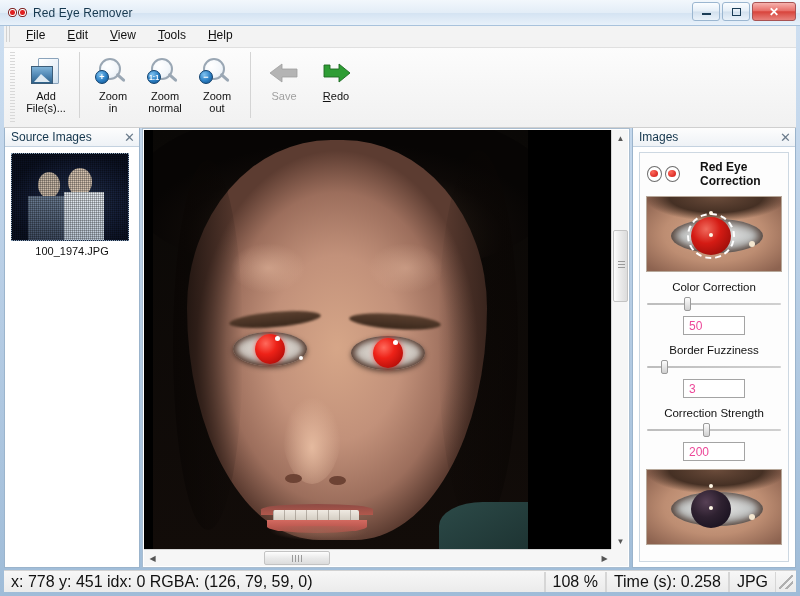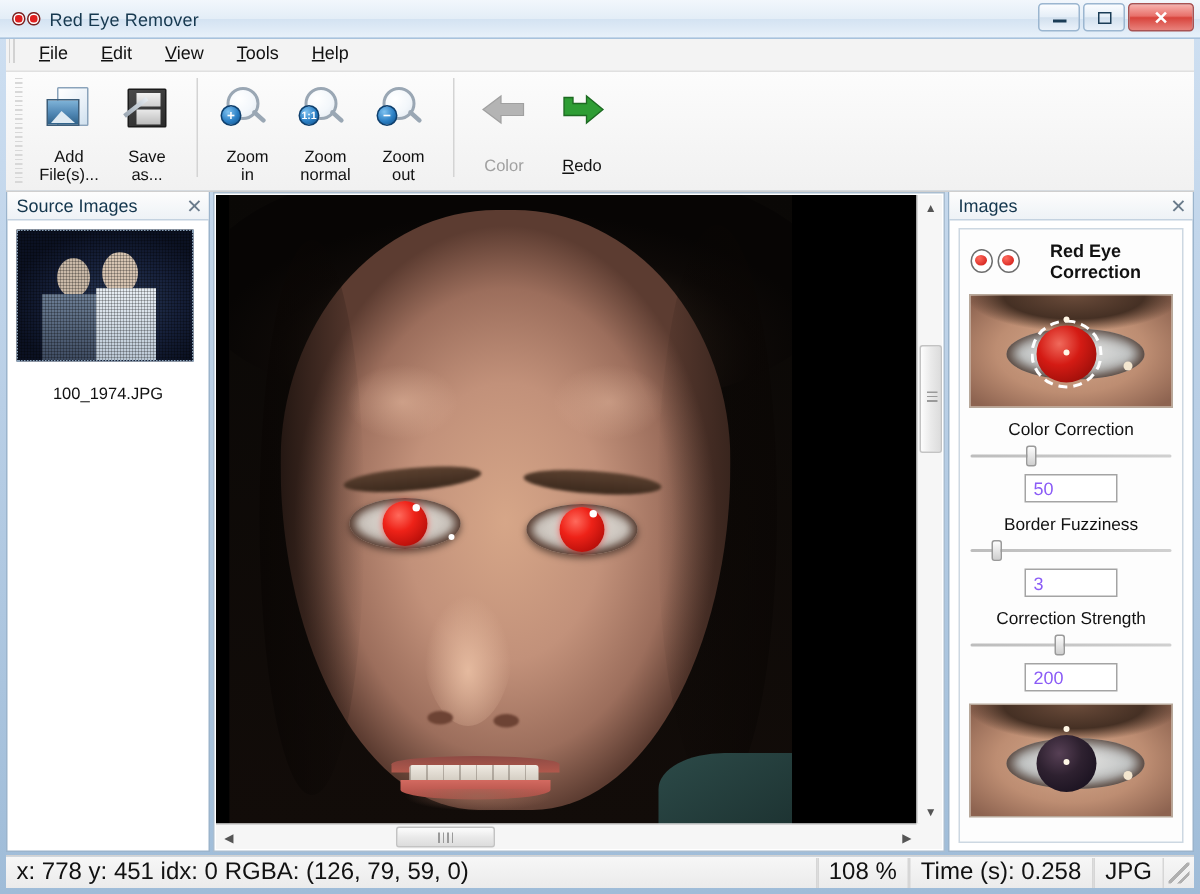--- a/index.html
+++ b/index.html
@@ -66,21 +66,21 @@
     display:flex; align-items:flex-start; padding-left:6px;
   }
   .tb-grip { width:5px; height:70px; margin-top:4px; margin-right:5px;
     background:repeating-linear-gradient(180deg,#d8d8d8 0 1px, transparent 1px 3px); }
   .tb-btn {
     width:52px; height:74px; margin-top:2px;
     display:flex; flex-direction:column; align-items:center; justify-content:flex-start;
     padding-top:6px;
     cursor:default; border:1px solid transparent; border-radius:3px;
   }
-  .tb-btn .lbl { margin-top:16px; font-size:11px; color:#111; text-align:center; line-height:12px; }
+  .tb-btn .lbl { margin-top:1px; font-size:11px; color:#111; text-align:center; line-height:12px; }
   .tb-btn.disabled .lbl { color:#a0a0a0; }
   .tb-sep { width:1px; height:66px; margin:4px 7px 0 7px; background:#d4d4d4; }
   .icon-box { width:34px; height:32px; position:relative; }
 
   
   .ico-addfiles .sheet {
     position:absolute; left:9px; top:1px; width:21px; height:26px;
     background:linear-gradient(135deg,#ffffff 0%, #e8f0f8 60%, #cfe0ee 100%);
     border:1px solid #8aa3bb; border-radius:1px;
   }
@@ -128,21 +128,21 @@
     padding:0 4px 0 6px; font-size:12px; color:#14364d;text-align:center;
   }
   .panel-close { color:#6a7b8b; font-size:13px; line-height:13px; cursor:default; }
   .thumb-wrap { padding:6px 6px 0 6px; }
   .thumb {
     width:118px; height:88px; position:relative; overflow:hidden;
     border:1px dotted #8aa0b6;
     background:linear-gradient(180deg,#18243a 0%, #101a2c 100%);
   }
   .thumb .pblock { position:absolute; }
-  .thumb-caption { text-align:center; font-size:11px; color:#111; margin-top:16px; }
+  .thumb-caption { text-align:center; font-size:11px; color:#111; margin-top:4px; }
 
   
   .imgview {
     position:absolute; left:142px; top:128px; width:488px; height:440px;
     background:#fff; border:1px solid #a9bdd0;
   }
   .canvas-area {
     position:absolute; left:1px; top:1px; width:469px; height:420px;
     background:#000; overflow:hidden;
   }
@@ -264,21 +264,21 @@
   .ep-tear { position:absolute; left:102px; top:44px; width:6px; height:6px; border-radius:50%;
     background:#f3e6cf; }
 
   .slider-label { text-align:center; font-size:11.5px; color:#111; margin-top:9px; }
   .slider-row { position:relative; width:134px; height:16px; margin:3px auto 0 auto; }
   .slider-track { position:absolute; left:0; top:7px; width:134px; height:2px;
     background:linear-gradient(90deg,#bdbdbd,#d0d0d0); border-radius:1px; }
   .slider-thumb { position:absolute; top:1px; width:7px; height:14px; border-radius:2px;
     background:linear-gradient(180deg,#fdfdfd,#e4e4e4 55%,#cfcfcf 100%); border:1px solid #9a9a9a; }
   .val-box { width:62px; margin:4px auto 0 auto; height:19px;
-    border:1px solid #a4a4a4; background:#fff; font-size:12px; color:#8b5cf6;
+    border:1px solid #a4a4a4; background:#fff; font-size:12px; color:#ec4899;
     display:flex; align-items:center; padding-left:5px; }
 
   
   .statusbar {
     position:absolute; left:4px; bottom:4px; width:792px; height:22px;
     background:linear-gradient(180deg,#f7f7f7,#ebebeb);
     border-top:1px solid #d2d2d2;
     display:flex; align-items:center; font-size:16px; color:#111;
   }
   .sb-cell { border:1px solid #d6d6d6; border-top:none; border-bottom:none;
@@ -328,30 +328,20 @@
       <span class="icon-box ico-addfiles">
         <span class="sheet"></span>
           <span class="photo"></span>
       </span>
       <span class="lbl">
         <span>Add</span><br>
         <span>File(s)...</span>
       </span>
     </div>
 
-    <div class="tb-btn">
-      <span class="icon-box ico-save">
-        <span class="disk"></span>
-          <span class="pen"></span>
-      </span>
-      <span class="lbl">
-        <span>Save</span><br>
-        <span>as...</span>
-      </span>
-    </div>
 
     <span class="tb-sep"></span>
 
     <div class="tb-btn">
       <span class="icon-box">
         <span class="mag"></span>
           <span class="mag-handle"></span>
           <span class="mag-badge">+</span>
       </span>
       <span class="lbl">
@@ -385,21 +375,21 @@
     </div>
 
     <span class="tb-sep"></span>
 
     <div class="tb-btn disabled">
       <span class="icon-box">
         <svg class="arrow-undo" viewBox="0 0 32 24">
           <path d="M14 3 L14 8 L29 8 L29 16 L14 16 L14 21 L2 12 Z" fill="#b4b4b4" stroke="#a0a0a0" stroke-width="0.8"></path>
         </svg>
       </span>
-      <span class="lbl">Color</span>
+      <span class="lbl">Save</span>
     </div>
 
     <div class="tb-btn">
       <span class="icon-box">
         <svg class="arrow-redo" viewBox="0 0 32 24">
           <path d="M4 4 L4 16 L19 16 L19 21 L30 12 L19 3 L19 8 L10 8 L10 4 Z" fill="#2e9d34" stroke="#1d6a22" stroke-width="0.9"></path>
         </svg>
       </span>
       <span class="lbl"><u>R</u>edo</span>
     </div>

